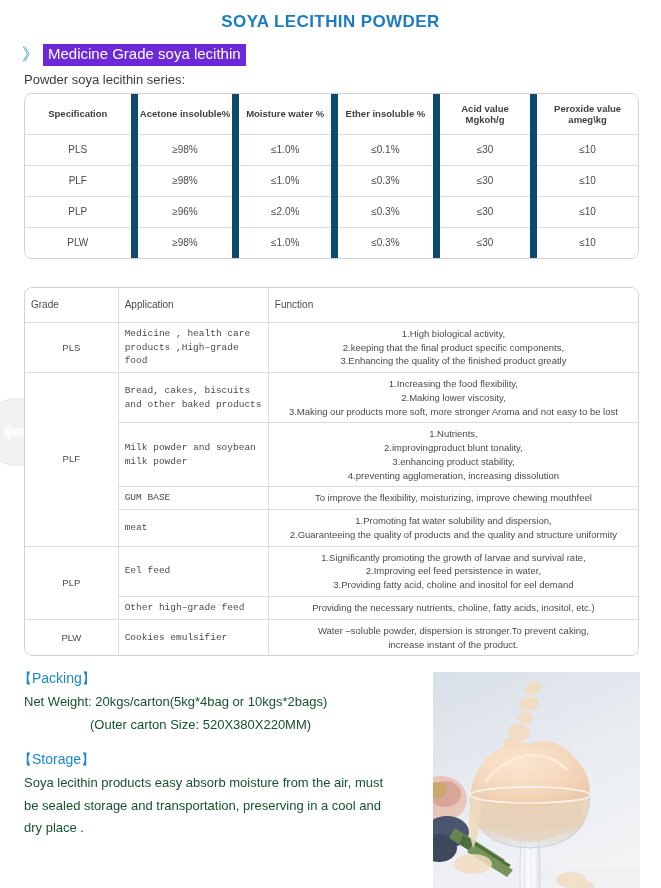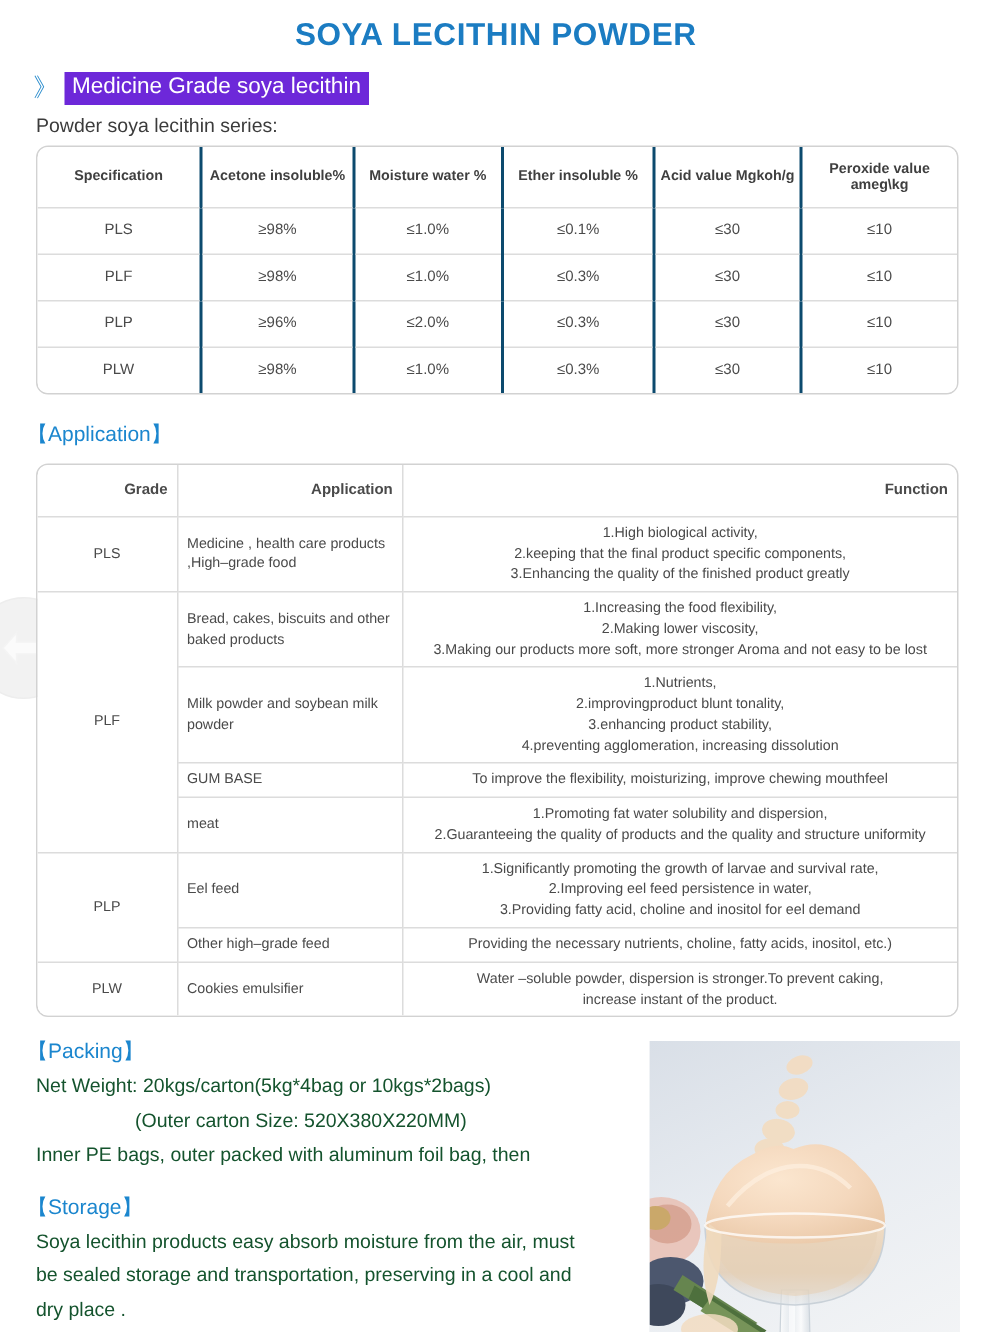--- a/index.html
+++ b/index.html
@@ -40,21 +40,21 @@
   .page {
     position: relative;
     z-index: 2;
     padding: 0;
   }
 
   
   .doc-title {
     text-align: center;
     color: #1b7cc2;
-    font-size: 21px;
+    font-size: 17px;
     font-weight: bold;
     letter-spacing: 0.4px;
     padding-top: 12px;
     padding-bottom: 2px;
   }
 
   
   .grade-head {
     margin: 10px 0 0 22px;
     display: flex;
@@ -97,21 +97,21 @@
   .tbl-wrap {
     margin-left: 24px;
     border: 1px solid #d2d2d2;
     border-radius: 8px;
     overflow: hidden;
     width: 613px;
     background: #fff;
   }
   .spec-table { width: 100%; table-layout: fixed; }
   .spec-table th, .spec-table td {
-    border-right: 2px solid #0c4a6e;
+    border-right: 7px solid #0c4a6e;
     border-bottom: 1px solid #dcdcdc;
     text-align: center;
     vertical-align: middle;
     padding: 4px 2px;
     font-weight: normal;
   }
   .spec-table th {
     font-weight: bold;
     font-size: 9.5px;
     height: 32px;
@@ -126,27 +126,27 @@
   .app-table th, .app-table td {
     border-right: 1px solid #dcdcdc;
     border-bottom: 1px solid #dcdcdc;
     vertical-align: middle;
     padding: 4px 6px;
     font-weight: normal;
     font-size: 9.5px;
     line-height: 1.45;
   }
   .app-table th {
-    font-weight: bold;
-    text-align: right;
+    font-weight: normal;
+    text-align: left;
     height: 26px;
     font-size: 10px;
   }
   .app-table td.c-grade { text-align: center; }
-  .app-table td.c-app { text-align: left; }
+  .app-table td.c-app { text-align: left; font-family: Liberation Mono, monospace; }
   .app-table td.c-func { text-align: left; }
   .app-table tr:last-child td { border-bottom: none; }
   .app-table th:last-child, .app-table td:last-child { border-right: none; }
   .fn-line { display: block; white-space: nowrap; text-align: center; }
 
   
   .bottom {
     position: relative;
     margin-top: 14px;
   }
@@ -245,21 +245,20 @@
           <td>≤1.0%</td>
           <td>≤0.3%</td>
           <td>≤30</td>
           <td>≤10</td>
         </tr>
       </tbody>
     </table>
   </div>
 
   <div style="height:18px"></div>
-  <div class="sec-label">【Application】</div>
   <div style="height:10px"></div>
 
   <div class="tbl-wrap">
     <table class="app-table">
       <colgroup>
         <col style="width:15.2%">
           <col style="width:24.5%">
           <col style="width:60.3%">
       </colgroup>
       <thead>
@@ -341,21 +340,20 @@
     </table>
   </div>
 
   <div class="bottom">
 
     <div class="btm-left">
       <div class="sec-label" style="margin-left:0">【Packing】</div>
       <div class="body-text">
         <span style="display:block">Net Weight:  20kgs/carton(5kg*4bag or 10kgs*2bags)</span>
         <span class="indent">(Outer carton Size: 520X380X220MM)</span>
-        <span style="display:block">Inner PE bags, outer packed with aluminum foil bag, then</span>
       </div>
 
       <div class="gap"></div>
 
       <div class="sec-label" style="margin-left:0">【Storage】</div>
       <div class="body-text">
         <span style="display:block">Soya lecithin products easy absorb moisture from the air, must</span>
         <span style="display:block">be sealed storage and transportation, preserving in a cool and</span>
         <span style="display:block">dry place .</span>
 

